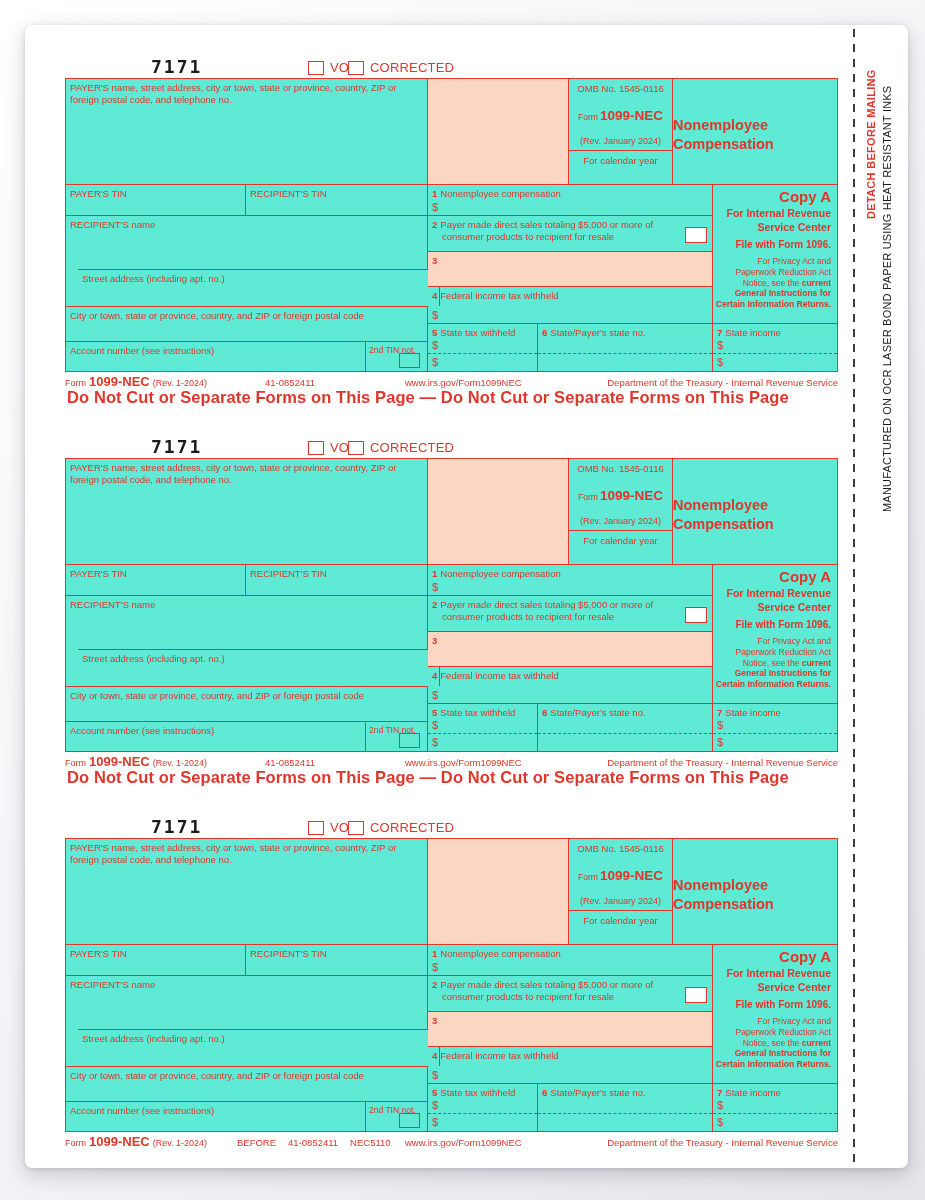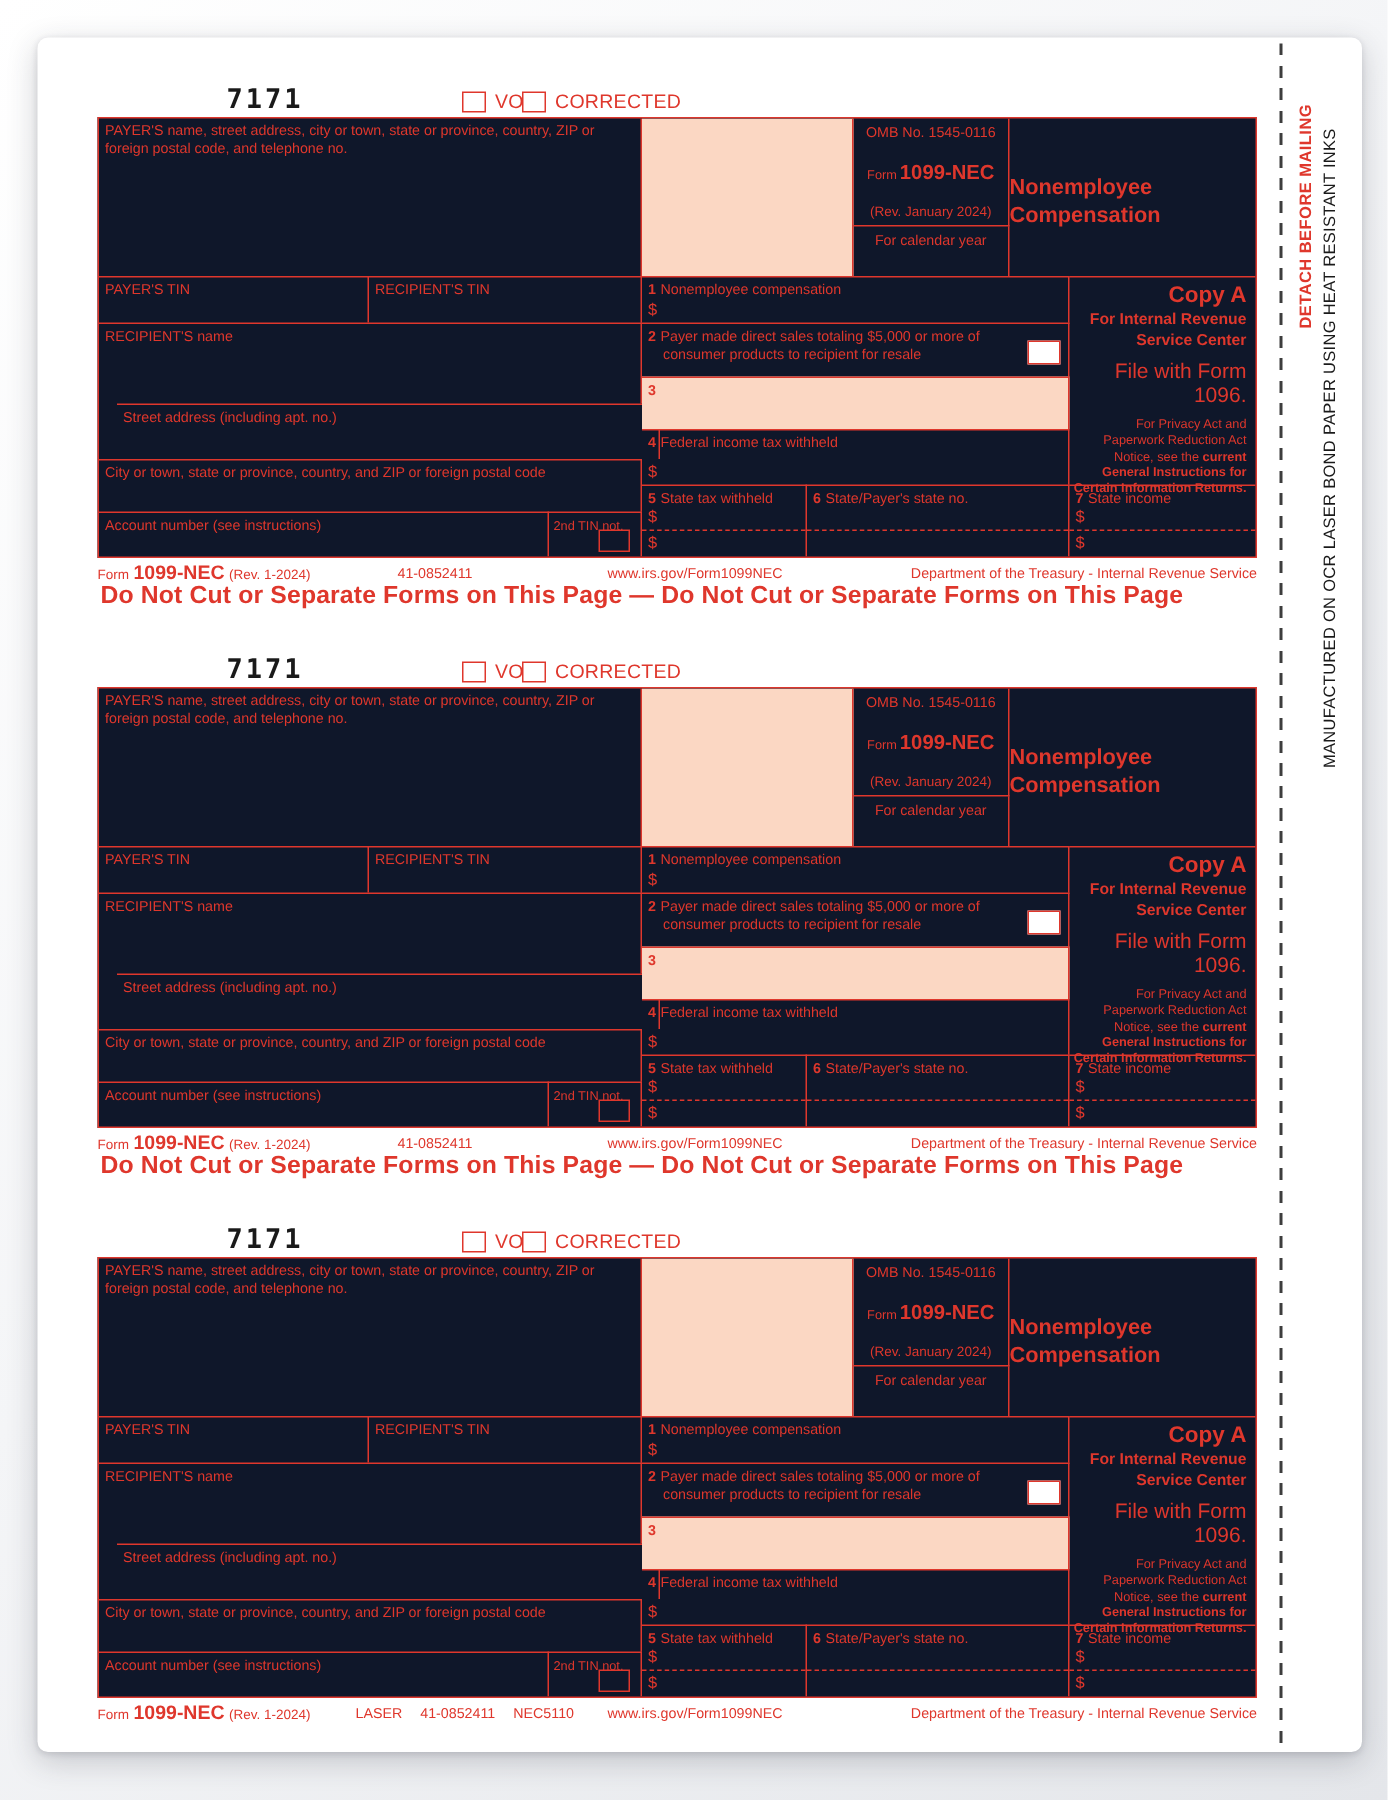--- a/index.html
+++ b/index.html
@@ -38,21 +38,21 @@
     font-family:"DejaVu Sans Mono",monospace;font-weight:bold;font-size:18px;letter-spacing:2px;
   }
   .chk-group{position:absolute;top:2px;display:flex;align-items:center;gap:6px;}
   .void-group{left:200px;padding-left:43px;}
   .corrected-group{left:283px;}
   .red-checkbox{width:16px;height:14px;border:1.5px solid var(--red);background:#fff;display:inline-block;}
   .chk-label{color:var(--red);font-size:13px;letter-spacing:.2px;}
   
   .form-grid{
     position:absolute;top:20px;left:0;width:773px;height:294px;
-    border:1.5px solid var(--red);background:#0f172a;overflow:hidden;
+    border:1.5px solid var(--red);background:#5eead4;overflow:hidden;
   }
   .cell{position:absolute;}
   .bt{border-top:1.5px solid var(--red);}
   .br{border-right:1.5px solid var(--red);}
   .bb{border-bottom:1.5px solid var(--red);}
   .lbl{font-size:9.5px;color:var(--red);padding:3px 4px 0 4px;line-height:1.22;}
   .num{font-weight:bold;margin-right:3px;}
   .hang{padding-left:14px;text-indent:-10px;}
   .dollar{font-size:11px;color:var(--red);}
   .payer-cell{left:0;top:0;width:362px;height:105px;}
@@ -85,21 +85,21 @@
   .corner-dollar{position:absolute;left:4px;bottom:2px;}
   .box5{left:362px;top:244px;width:110px;bottom:0;}
   .box6{left:472px;top:244px;width:175px;bottom:0;}
   .box7{left:647px;top:244px;right:0;bottom:0;}
   .srow1{position:absolute;left:4px;top:15px;}
   .srow2{position:absolute;left:4px;top:32px;}
   .dash{position:absolute;left:0;right:0;top:29px;border-top:1px dashed var(--red);}
   .copya{left:647px;top:105px;right:0;height:139px;text-align:right;color:var(--red);padding:2px 6px 0 2px;}
   .copya-title{font-size:15px;font-weight:bold;line-height:19px;}
   .copya-sub{font-size:10.5px;font-weight:bold;line-height:1.3;margin-top:1px;}
-  .copya-file{font-size:14px;font-weight:normal;margin-top:5px;}
+  .copya-file{font-size:10px;font-weight:bold;margin-top:5px;}
   .copya-privacy{font-size:8.5px;line-height:1.25;margin-top:6px;}
   .copya-privacy .bold{font-weight:bold;}
   
   .footer-row{position:absolute;top:316px;left:0;width:773px;height:16px;color:var(--red);}
   .f-form{position:absolute;left:0;top:0;display:flex;align-items:baseline;}
   .f-form .fw{font-size:9px;}
   .f-form .fn2{font-size:13px;font-weight:bold;margin:0 3px;}
   .f-form .frev{font-size:9px;}
   .f-codes{position:absolute;left:172px;top:3px;font-size:9.5px;display:flex;gap:12px;}
   .f-codes.cat-only{left:200px;}
@@ -435,21 +435,21 @@
       </div>
     </div>
 
     <div class="footer-row">
       <span class="f-form">
         <span class="fw">Form</span>
         <span class="fn2">1099-NEC</span>
         <span class="frev">(Rev. 1-2024)</span>
       </span>
       <span class="f-codes">
-        <span class="pcode pleft">LASER</span>
+        <span class="pcode pleft">BEFORE</span>
         <span class="pcat">41-0852411</span>
         <span class="pcode pright">NEC5110</span>
       </span>
       <span class="f-url">www.irs.gov/Form1099NEC</span>
       <span class="f-dept">Department of the Treasury - Internal Revenue Service</span>
     </div>
 
   </section>
   </div>
 

